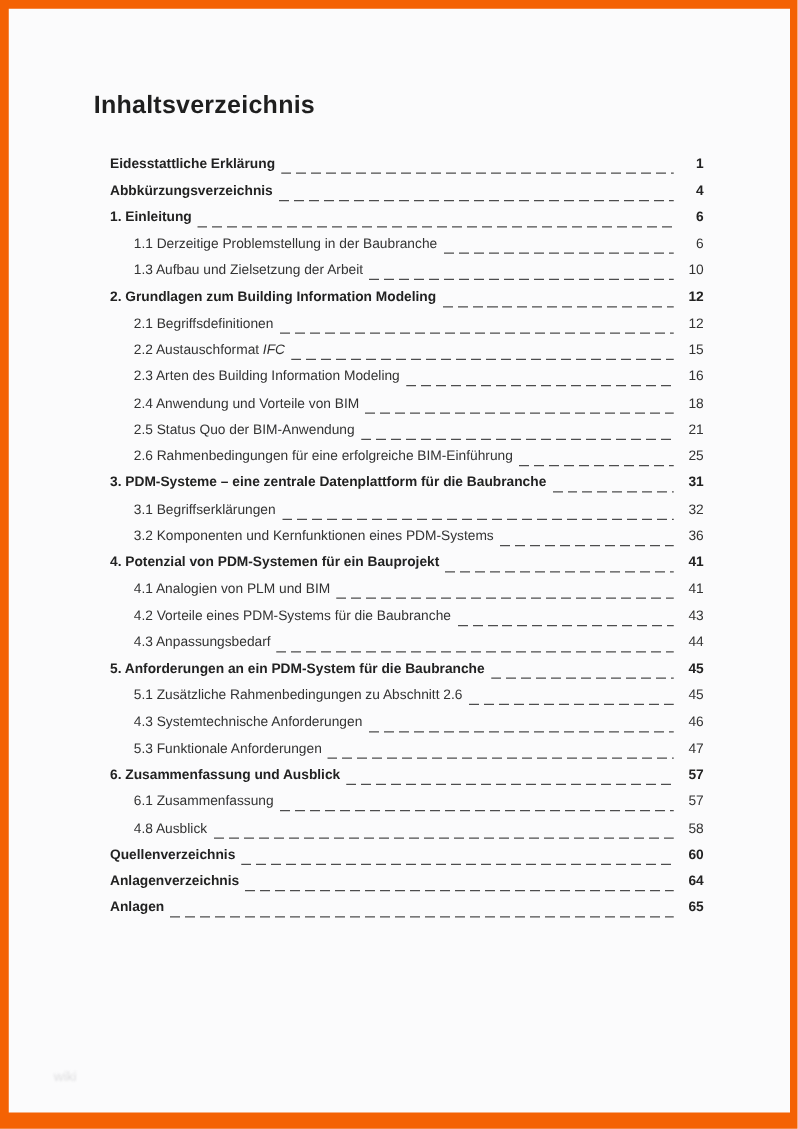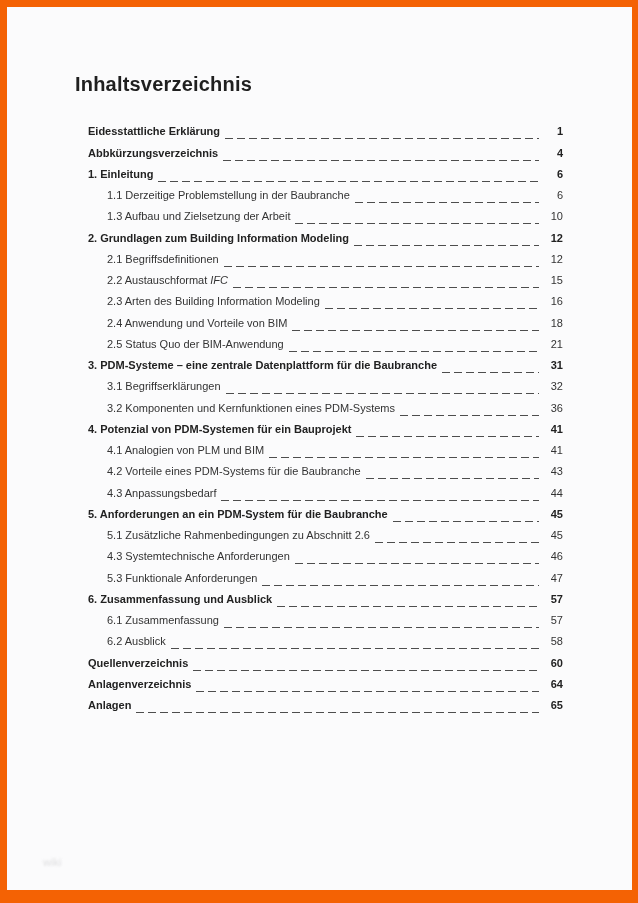--- a/index.html
+++ b/index.html
@@ -142,20 +142,26 @@
     <span class="pg">18</span>
   </div>
 
   <div class="row lvl1">
     <span class="lbl">2.5 Status Quo der BIM-Anwendung</span>
     <span class="lbl italic"></span>
     <span class="leader"></span>
     <span class="pg">21</span>
   </div>
 
+  <div class="row lvl1">
+    <span class="lbl">2.6 Rahmenbedingungen für eine erfolgreiche BIM-Einführung</span>
+    <span class="lbl italic"></span>
+    <span class="leader"></span>
+    <span class="pg">25</span>
+  </div>
 
   <div class="row lvl0">
     <span class="lbl">3. PDM-Systeme – eine zentrale Datenplattform für die Baubranche</span>
     <span class="lbl italic"></span>
     <span class="leader"></span>
     <span class="pg">31</span>
   </div>
 
   <div class="row lvl1">
     <span class="lbl">3.1 Begriffserklärungen</span>
@@ -235,21 +241,21 @@
   </div>
 
   <div class="row lvl1">
     <span class="lbl">6.1 Zusammenfassung</span>
     <span class="lbl italic"></span>
     <span class="leader"></span>
     <span class="pg">57</span>
   </div>
 
   <div class="row lvl1">
-    <span class="lbl">6.2 Ausblick</span>
+    <span class="lbl">4.8 Ausblick</span>
     <span class="lbl italic"></span>
     <span class="leader"></span>
     <span class="pg">58</span>
   </div>
 
   <div class="row lvl0">
     <span class="lbl">Quellenverzeichnis</span>
     <span class="lbl italic"></span>
     <span class="leader"></span>
     <span class="pg">60</span>

